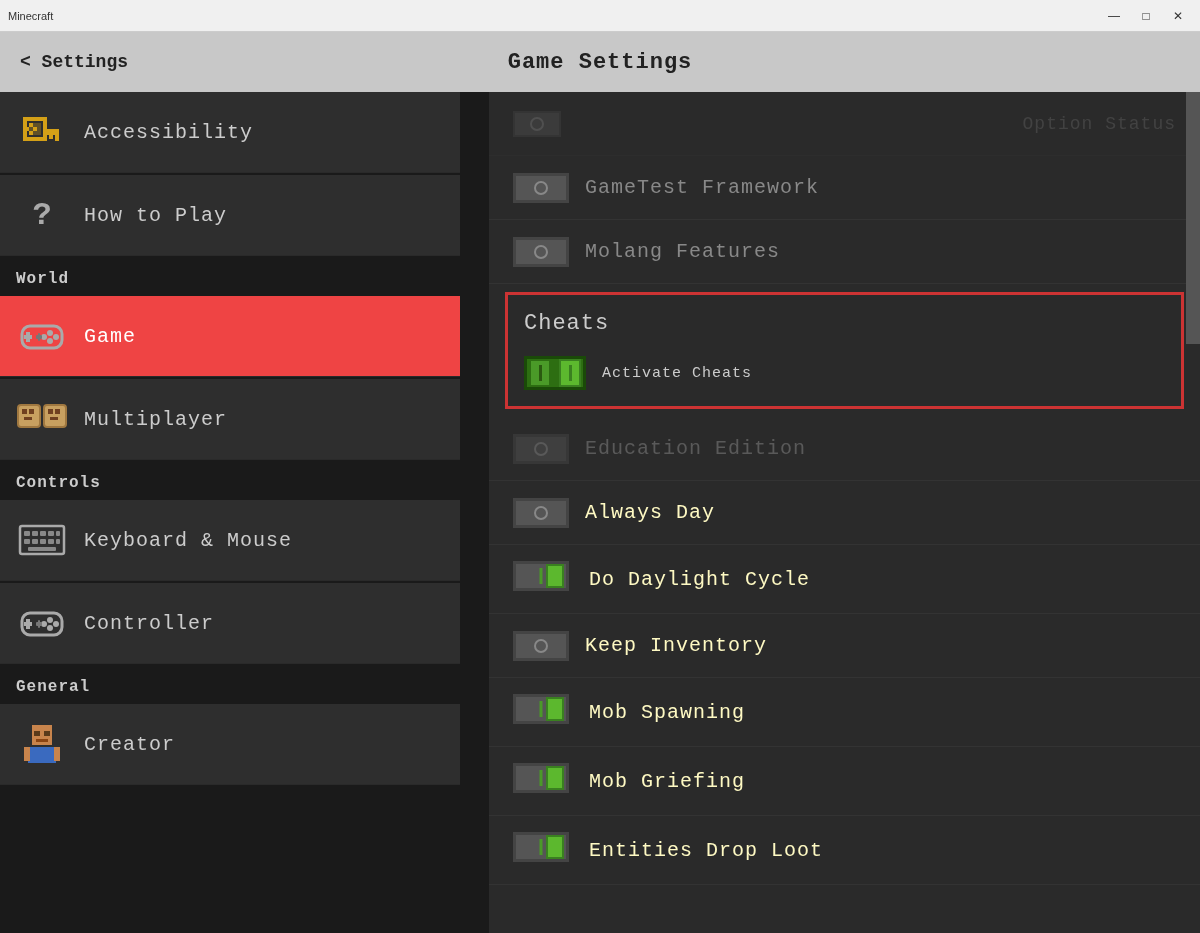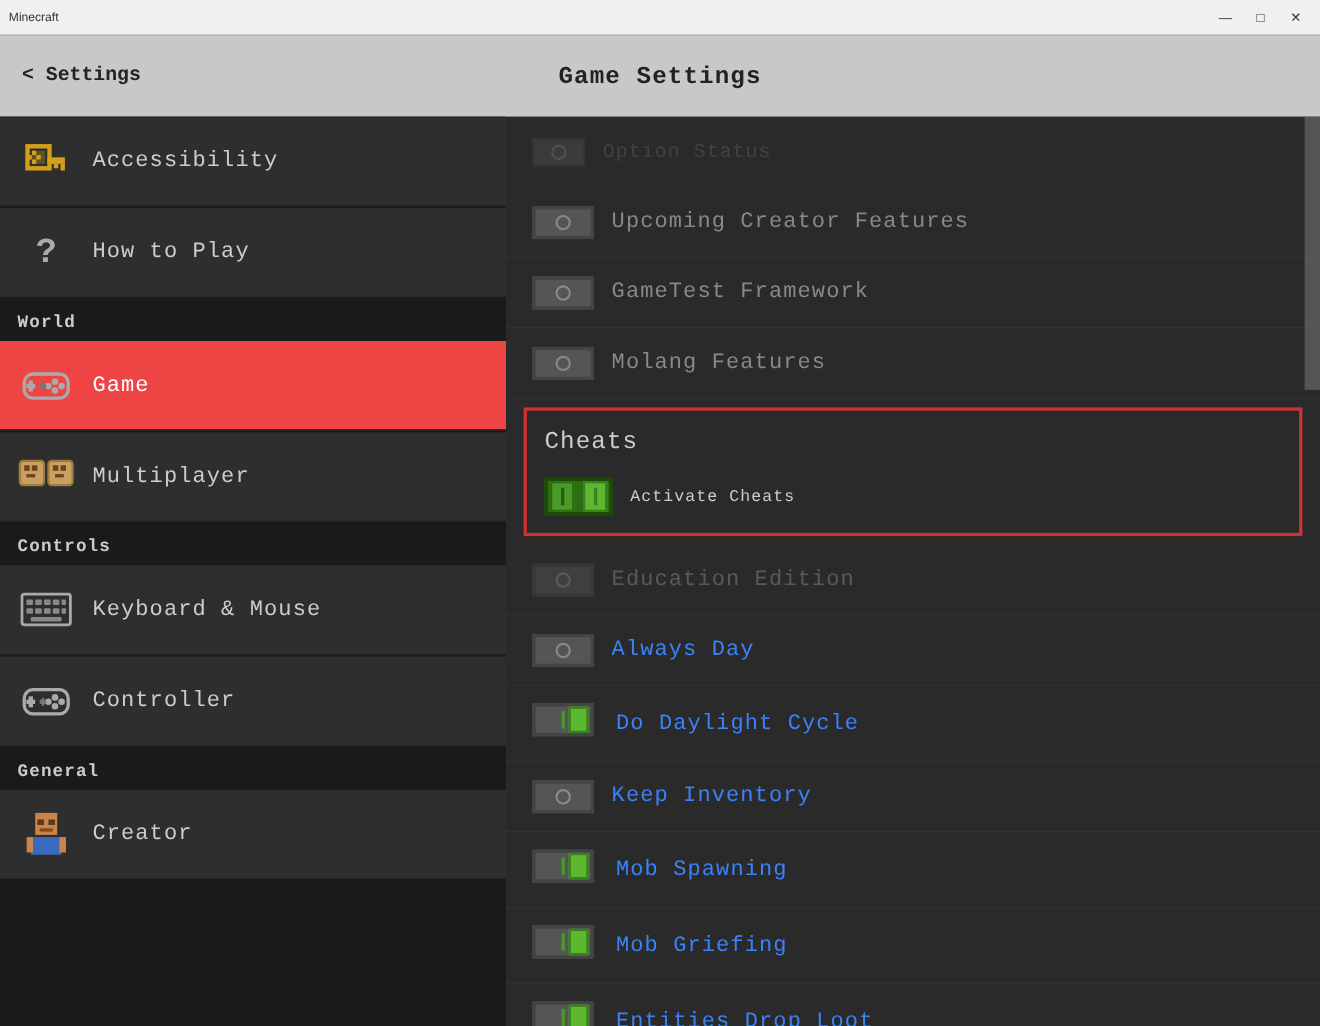--- a/index.html
+++ b/index.html
@@ -43,21 +43,21 @@
       display: flex;
       align-items: center;
       justify-content: center;
       font-size: 12px;
       color: #333;
       font-family: 'Segoe UI', sans-serif;
     }
 
     
     .header {
-      height: 74px;
+      height: 60px;
       background: #c8c8c8;
       display: flex;
       align-items: center;
       padding: 0 20px;
       flex-shrink: 0;
       position: relative;
     }
     .back-btn {
       font-size: 18px;
       color: #222;
@@ -77,20 +77,21 @@
       font-family: 'Courier New', monospace;
       font-weight: bold;
       letter-spacing: 1px;
     }
 
     
     .main-layout {
       display: flex;
       flex: 1;
       overflow: hidden;
+      gap: 29px;
     }
 
     
     .sidebar {
       width: 460px;
       background: #1a1a1a;
       flex-shrink: 0;
       overflow-y: auto;
       position: relative;
     }
@@ -168,21 +169,21 @@
     }
 
     .setting-label {
       font-size: 20px;
       color: #888888;
       font-family: 'Courier New', monospace;
       letter-spacing: 1px;
       margin-left: 16px;
     }
     .setting-label.enabled {
-      color: #3b82f6;
+      color: #fef9c3;
     }
 
     
     .toggle-container {
       width: 60px;
       height: 36px;
       position: relative;
       flex-shrink: 0;
     }
 
@@ -469,33 +470,27 @@
           <rect x="30" y="24" width="6" height="14" fill="#c8844c"></rect>
         </svg>
       </div>
       <span class="sidebar-item-label">Creator</span>
     </div>
 
   </div>
 
   <div class="content-area">
 
-    <div class="partial-row" style="height:40px; overflow:hidden; opacity:0.4;">
+    <div class="partial-row" style="height:40px; overflow:hidden; opacity:0.4;justify-content:space-between;">
       <div class="radio-container" style="width:48px; height:26px; background:#555; border:2px solid #444;">
         <div class="radio-circle"></div>
       </div>
       <span class="setting-label" style="color:#666; font-size:18px;">Option Status</span>
     </div>
 
-    <div class="setting-row">
-      <div class="radio-container">
-        <div class="radio-circle"></div>
-      </div>
-      <span class="setting-label">Upcoming Creator Features</span>
-    </div>
 
     <div class="setting-row">
       <div class="radio-container">
         <div class="radio-circle"></div>
       </div>
       <span class="setting-label">GameTest Framework</span>
     </div>
 
     <div class="setting-row">
       <div class="radio-container">

